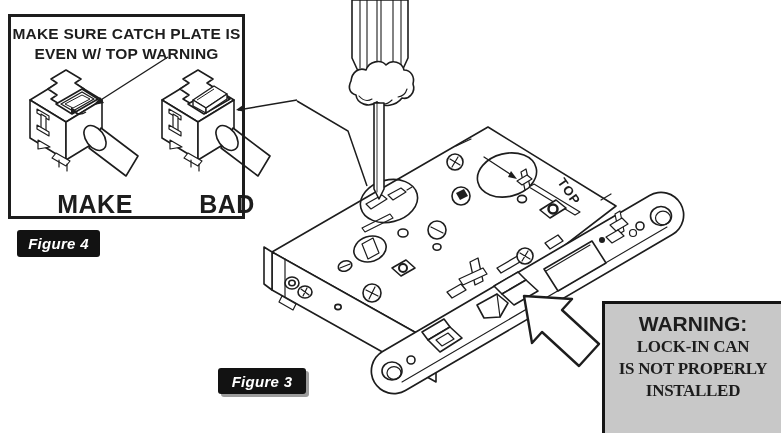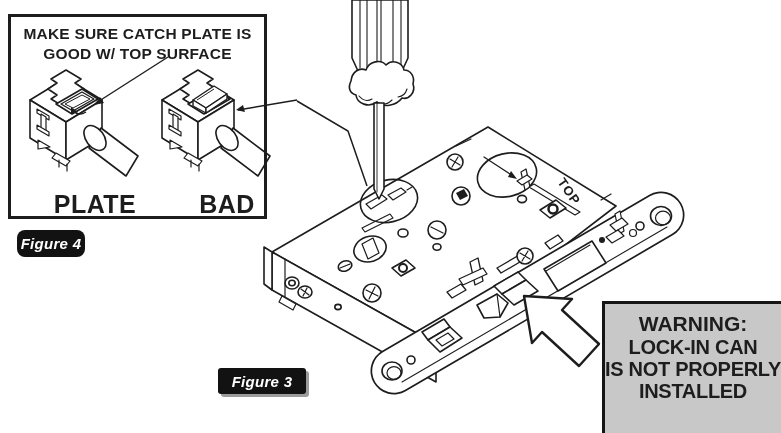--- a/index.html
+++ b/index.html
@@ -3,51 +3,51 @@
 <meta charset="utf-8">
 <style>
   html,body{margin:0;padding:0;background:#ffffff;}
   .stage{
     position:relative;width:781px;height:433px;background:#ffffff;
     overflow:hidden;font-family:"Liberation Sans",sans-serif;color:#1d1d1d;
   }
   svg{position:absolute;left:0;top:0;}
   
   .callout-box{
-    position:absolute;left:8px;top:14px;width:259px;height:205px;
+    position:absolute;left:8px;top:14px;width:237px;height:205px;
     border:3px solid #1d1d1d;box-sizing:border-box;background:transparent;
   }
   .callout-title{
     position:absolute;left:0;top:7px;width:100%;text-align:center;
     font-weight:bold;font-size:15.5px;line-height:20px;letter-spacing:.2px;
   }
   .catch-label{
     position:absolute;font-weight:bold;font-size:25px;letter-spacing:.5px;
     transform:translateX(-50%);white-space:nowrap;
   }
   .catch-label.good{left:84px;top:173px;}
   .catch-label.bad{left:216px;top:173px;text-align:right;}
   
   .fig-badge{
     position:absolute;background:#121212;color:#ffffff;
     font-weight:bold;font-style:italic;font-size:15px;
     display:flex;align-items:center;justify-content:center;
     border-radius:3px;letter-spacing:.3px;
   }
-  .fig-badge.fig4{left:17px;top:230px;width:68px;height:27px;border-radius:8px;}
+  .fig-badge.fig4{left:17px;top:230px;width:83px;height:27px;}
   .fig-badge.fig3{left:218px;top:368px;width:88px;height:26px;box-shadow:3px 3px 0 #9c9c9c;}
   
   .warning-box{
     position:absolute;left:602px;top:301px;width:195px;height:140px;
     background:#c8c8c8;border-left:3px solid #151515;border-top:3px solid #151515;
     box-sizing:border-box;padding-top:8px;text-align:center;
   }
   .warning-box .inner{width:176px;}
   .warn-title{font-weight:bold;font-size:21px;line-height:24px;}
-  .warn-line{font-weight:bold;font-size:20px;line-height:22px;letter-spacing:-.3px;}
+  .warn-line{font-weight:bold;font-size:17px;line-height:22px;letter-spacing:-.3px;font-family:Liberation Serif, serif;}
 </style>
 </head>
 <body>
 
 <div class="stage">
 
   <svg width="781" height="433" viewBox="0 0 781 433">
     <defs>
 
       <g id="catch-unit" fill="#ffffff" stroke="#1d1d1d" stroke-width="1.6" stroke-linejoin="round" stroke-linecap="round">
@@ -187,23 +187,23 @@
       <line x1="297" y1="100" x2="238" y2="110" stroke="#1d1d1d" stroke-width="1.4"></line>
       <polygon points="236,110 243,105 245,112" fill="#1d1d1d"></polygon>
     </g>
 
     <polygon points="524,296 572,299 562,310 599,344 579,366 542,332 532,343" fill="#ffffff" stroke="#1d1d1d" stroke-width="2.4" stroke-linejoin="round"></polygon>
   </svg>
 
   <div class="callout-box">
     <div class="callout-title">
       <div>MAKE SURE CATCH PLATE IS</div>
-      <div>GOOD W/ TOP SURFACE</div>
+      <div>EVEN W/ TOP WARNING</div>
     </div>
-    <div class="catch-label good">PLATE</div>
+    <div class="catch-label good">MAKE</div>
     <div class="catch-label bad">BAD</div>
   </div>
 
   <div class="fig-badge fig4">Figure 4</div>
   <div class="fig-badge fig3">Figure 3</div>
 
   <div class="warning-box">
     <div class="inner">
       <div class="warn-title">WARNING:</div>
       <div class="warn-line">LOCK-IN CAN</div>

